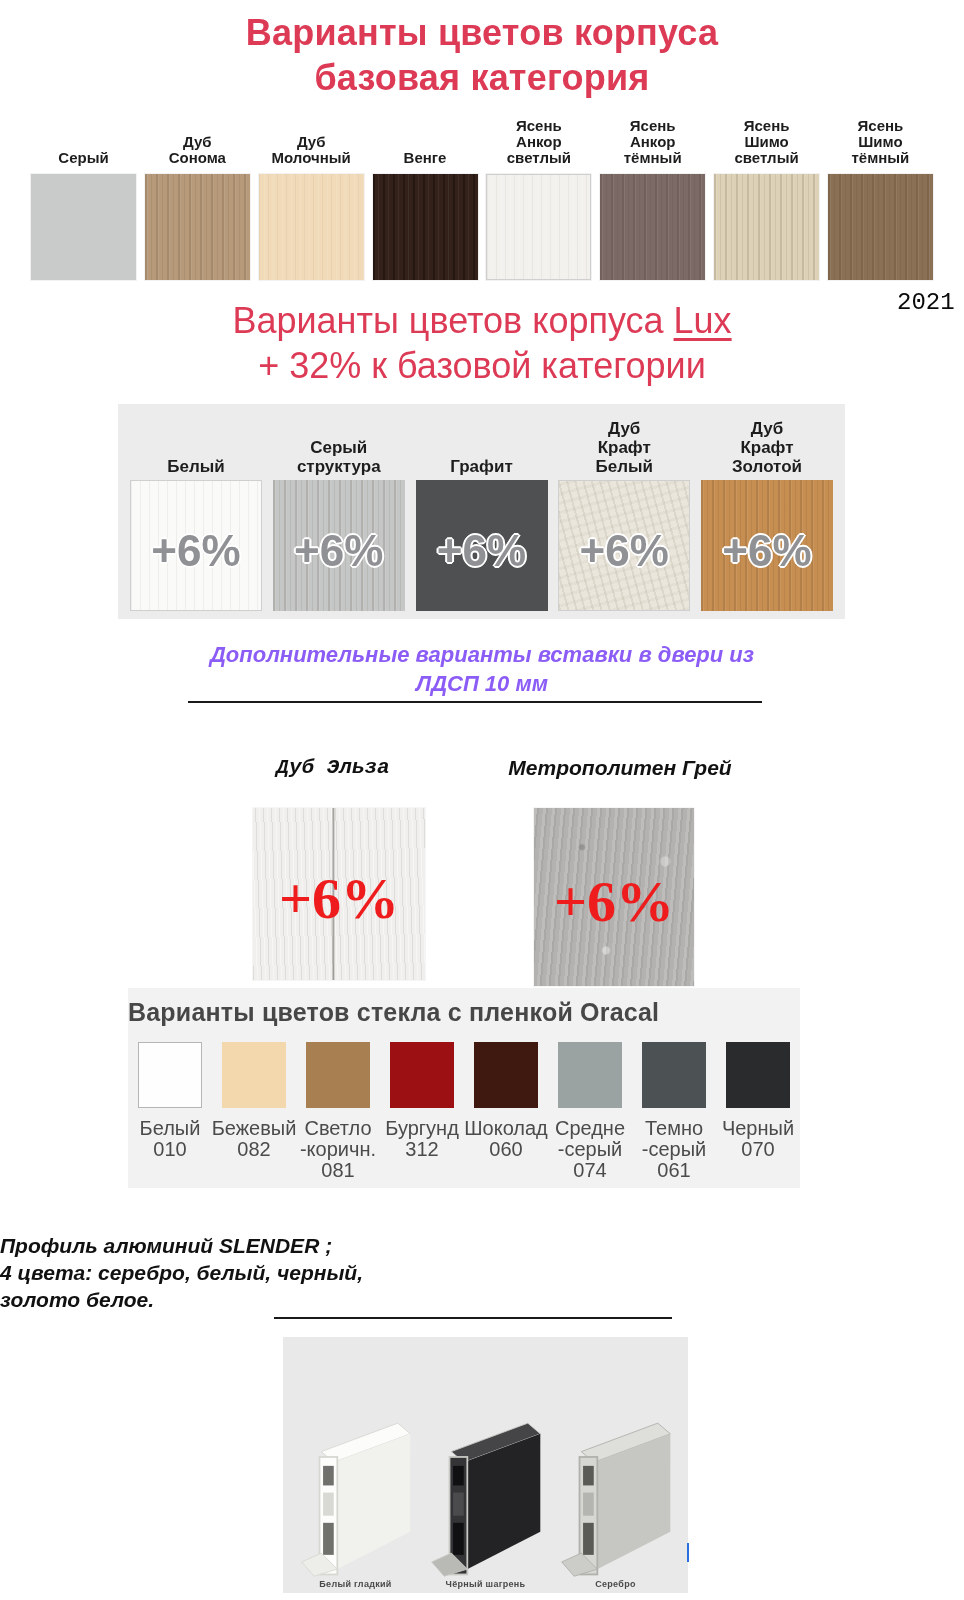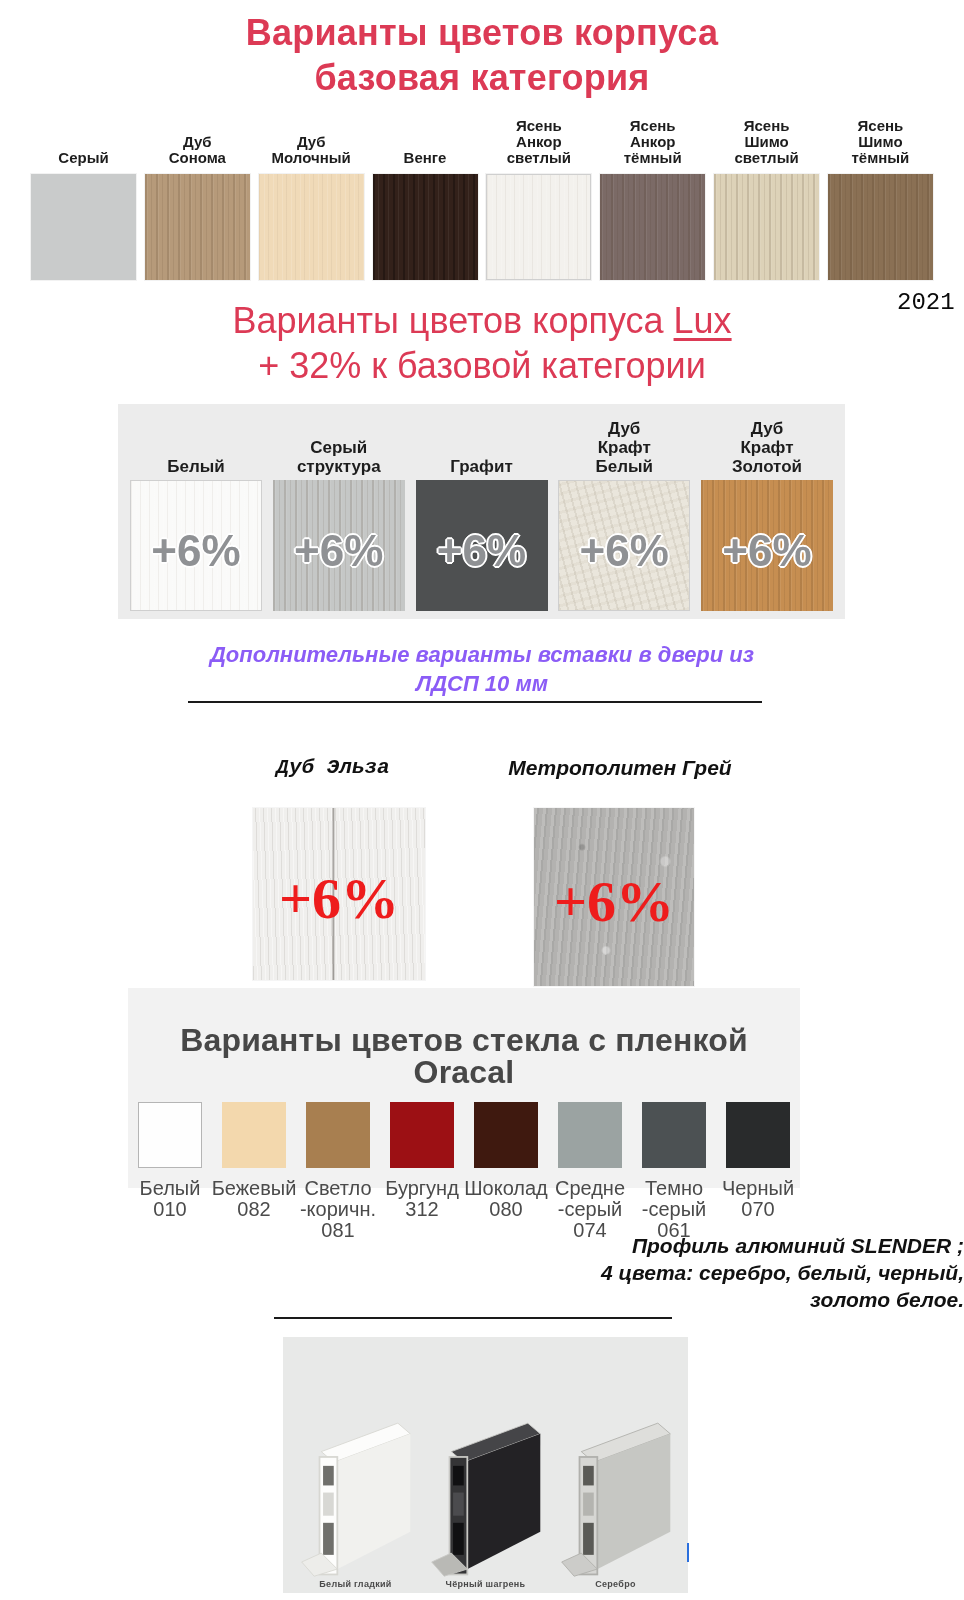--- a/index.html
+++ b/index.html
@@ -89,35 +89,35 @@
     font-family:"Liberation Serif", serif;font-weight:700;font-size:58px;
     color:#ee1c1c;transform:translateY(4px);
   }
 
   
   .oracal-panel{
     left:128px;top:988px;width:672px;height:200px;background:#f2f2f2;
     padding-top:8px;box-sizing:border-box;
   }
   .oracal-heading{
-    font-size:32px;line-height:32px;font-weight:700;color:#474747;
-    text-align:center;letter-spacing:0.2px;margin-top:28px;
+    font-size:25px;line-height:32px;font-weight:700;color:#474747;
+    text-align:left;letter-spacing:0.2px;
   }
   .oracal-row{display:flex;margin-top:14px;}
   .oracal-col{width:84px;display:flex;flex-direction:column;align-items:center;}
   .oracal-swatch{width:64px;height:66px;}
   .oracal-label{
     margin-top:10px;font-size:20px;line-height:21px;color:#4b4b4b;
     text-align:center;white-space:pre-line;
   }
 
   
   .profile-text{
-    left:0;right:0;top:1232px;font-size:21px;line-height:27px;font-weight:700;
-    font-style:italic;color:#111;text-align:right;
+    left:0;right:16px;top:1232px;font-size:21px;line-height:27px;font-weight:700;
+    font-style:italic;color:#111;text-align:left;
   }
   .profile-rule{left:274px;width:398px;top:1317px;}
   .profile-photo{
     left:283px;top:1337px;width:405px;height:256px;background:#e8e9e8;
     display:flex;justify-content:space-between;align-items:flex-end;
     padding:0 10px 4px;box-sizing:border-box;
   }
   .profile-col{width:125px;display:flex;flex-direction:column;align-items:center;}
   .profile-col svg{display:block;}
   .profile-label{
@@ -259,21 +259,21 @@
 081</div>
     </div>
     <div class="oracal-col">
       <div class="oracal-swatch" style="background-color: rgb(156, 16, 20);"></div>
       <div class="oracal-label">Бургунд
 312</div>
     </div>
     <div class="oracal-col">
       <div class="oracal-swatch" style="background-color: rgb(63, 25, 15);"></div>
       <div class="oracal-label">Шоколад
-080</div>
+060</div>
     </div>
     <div class="oracal-col">
       <div class="oracal-swatch" style="background-color: rgb(155, 163, 162);"></div>
       <div class="oracal-label">Средне
 -серый
 074</div>
     </div>
     <div class="oracal-col">
       <div class="oracal-swatch" style="background-color: rgb(76, 81, 83);"></div>
       <div class="oracal-label">Темно

